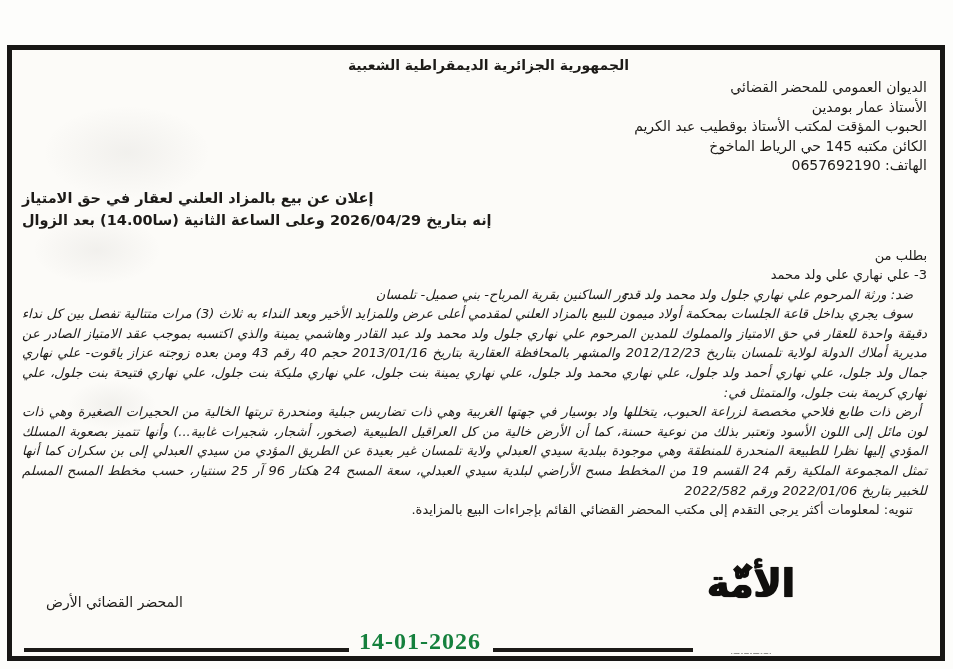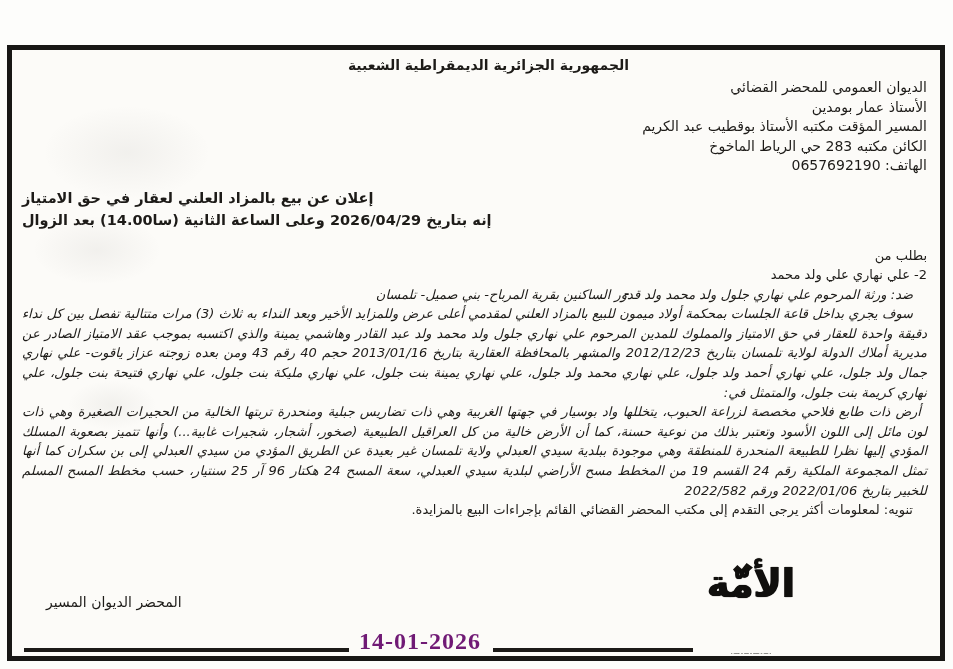--- a/index.html
+++ b/index.html
@@ -18,21 +18,21 @@
   .ind1{text-indent:14px;}
   .ind2{text-indent:6px;}
   .bid{padding-right:24px;}
   .notice{padding-right:14px;}
   .signature{position:absolute;left:34px;bottom:46px;font-size:14px;}
   .footer{position:absolute;left:12px;right:8px;bottom:1px;display:flex;align-items:flex-end;}
   .rule{border-bottom:4px solid #1c1a18;margin-bottom:3px;height:0;}
   .r1{flex:0 0 325px;}
   .r2{flex:0 0 200px;margin-left:8px;}
   .fdate{margin:0 4px 0 10px;direction:ltr;font-family:"Liberation Serif",serif;
-         font-weight:bold;font-size:24px;letter-spacing:1px;color:#701a75;}
+         font-weight:bold;font-size:24px;letter-spacing:1px;color:#15803d;}
   .logo{margin-left:10px;display:flex;flex-direction:column;align-items:center;
         position:relative;padding:0 4px;gap:47px;}
   .logo-text{font-size:38px;line-height:38px;font-weight:bold;color:#100f0d;
              text-shadow:0 0 1px #100f0d,.8px 0 0 #100f0d,-.8px 0 0 #100f0d;
              transform:scaleY(1.05);}
   .logo-emblem{position:absolute;top:-1px;left:30px;width:20px;height:11px;background:#14120f;
                clip-path:polygon(0 60%,22% 18%,44% 55%,68% 0,100% 42%,78% 78%,40% 100%,12% 88%);}
   .logo-caption{font-size:5px;line-height:6px;color:#14120f;letter-spacing:1px;
                 white-space:nowrap;overflow:hidden;max-width:120px;}
   .fspacer{flex:1 1 auto;}
@@ -48,40 +48,40 @@
 
 <div class="scan">
   <div class="frame">
     <div class="content" dir="rtl" lang="ar">
 
       <div class="republic">الجمهورية الجزائرية الديمقراطية الشعبية</div>
 
       <div class="office">
         <div>الديوان العمومي للمحضر القضائي</div>
         <div>الأستاذ عمار بومدين</div>
-        <div>المسير المؤقت مكتبه الأستاذ بوقطيب عبد الكريم</div>
-        <div>الكائن مكتبه 283 حي الرياط الماخوخ</div>
+        <div>الحبوب المؤقت لمكتب الأستاذ بوقطيب عبد الكريم</div>
+        <div>الكائن مكتبه 145 حي الرياط الماخوخ</div>
         <div>الهاتف: 0657692190</div>
       </div>
 
       <div class="announce">
         <div>إعلان عن بيع بالمزاد العلني لعقار في حق الامتياز</div>
         <div>إنه بتاريخ 2026/04/29 وعلى الساعة الثانية (سا14.00) بعد الزوال</div>
       </div>
 
       <div class="body">
         <div>بطلب من</div>
-        <div>2- علي نهاري علي ولد محمد</div>
+        <div>3- علي نهاري علي ولد محمد</div>
         <p class="ind1">ضد: ورثة المرحوم علي نهاري جلول ولد محمد ولد قدور الساكنين بقرية المرباح- بني صميل- تلمسان</p>
         <p class="just ind1">سوف يجري بداخل قاعة الجلسات بمحكمة أولاد ميمون للبيع بالمزاد العلني لمقدمي أعلى عرض وللمزايد الأخير وبعد النداء به ثلاث (3) مرات متتالية تفصل بين كل نداء دقيقة واحدة للعقار في حق الامتياز والمملوك للمدين المرحوم علي نهاري جلول ولد محمد ولد عبد القادر وهاشمي يمينة والذي اكتسبه بموجب عقد الامتياز الصادر عن مديرية أملاك الدولة لولاية تلمسان بتاريخ 2012/12/23 والمشهر بالمحافظة العقارية بتاريخ 2013/01/16 حجم 40 رقم 43 ومن بعده زوجته عزاز ياقوت- علي نهاري جمال ولد جلول، علي نهاري أحمد ولد جلول، علي نهاري محمد ولد جلول، علي نهاري يمينة بنت جلول، علي نهاري مليكة بنت جلول، علي نهاري فتيحة بنت جلول، علي نهاري كريمة بنت جلول، والمتمثل في:</p>
         <p class="just ind2">أرض ذات طابع فلاحي مخصصة لزراعة الحبوب، يتخللها واد بوسيار في جهتها الغربية وهي ذات تضاريس جبلية ومنحدرة تربتها الخالية من الحجيرات الصغيرة وهي ذات لون مائل إلى اللون الأسود وتعتبر بذلك من نوعية حسنة، كما أن الأرض خالية من كل العراقيل الطبيعية (صخور، أشجار، شجيرات غابية...) وأنها تتميز بصعوبة المسلك المؤدي إليها نظرا للطبيعة المنحدرة للمنطقة وهي موجودة ببلدية سيدي العبدلي ولاية تلمسان غير بعيدة عن الطريق المؤدي من سيدي العبدلي إلى بن سكران كما أنها تمثل المجموعة الملكية رقم 24 القسم 19 من المخطط مسح الأراضي لبلدية سيدي العبدلي، سعة المسح 24 هكتار 96 آر 25 سنتيار، حسب مخطط المسح المسلم للخبير بتاريخ 2022/01/06 ورقم 2022/582</p>
         <div class="notice">تنويه: لمعلومات أكثر يرجى التقدم إلى مكتب المحضر القضائي القائم بإجراءات البيع بالمزايدة.</div>
       </div>
 
-      <div class="signature">المحضر الديوان المسير</div>
+      <div class="signature">المحضر القضائي الأرض</div>
 
       <div class="footer" dir="ltr">
         <div class="rule r1"></div>
         <div class="fdate">14-01-2026</div>
         <div class="rule r2"></div>
         <div class="logo">
           <span class="logo-emblem"></span>
           <span class="logo-text" dir="rtl">الأمّة</span>
           <span class="logo-caption">ـ ـــ ـ ــــ ـ ـــ ـ ــــ ـ</span>
         </div>

